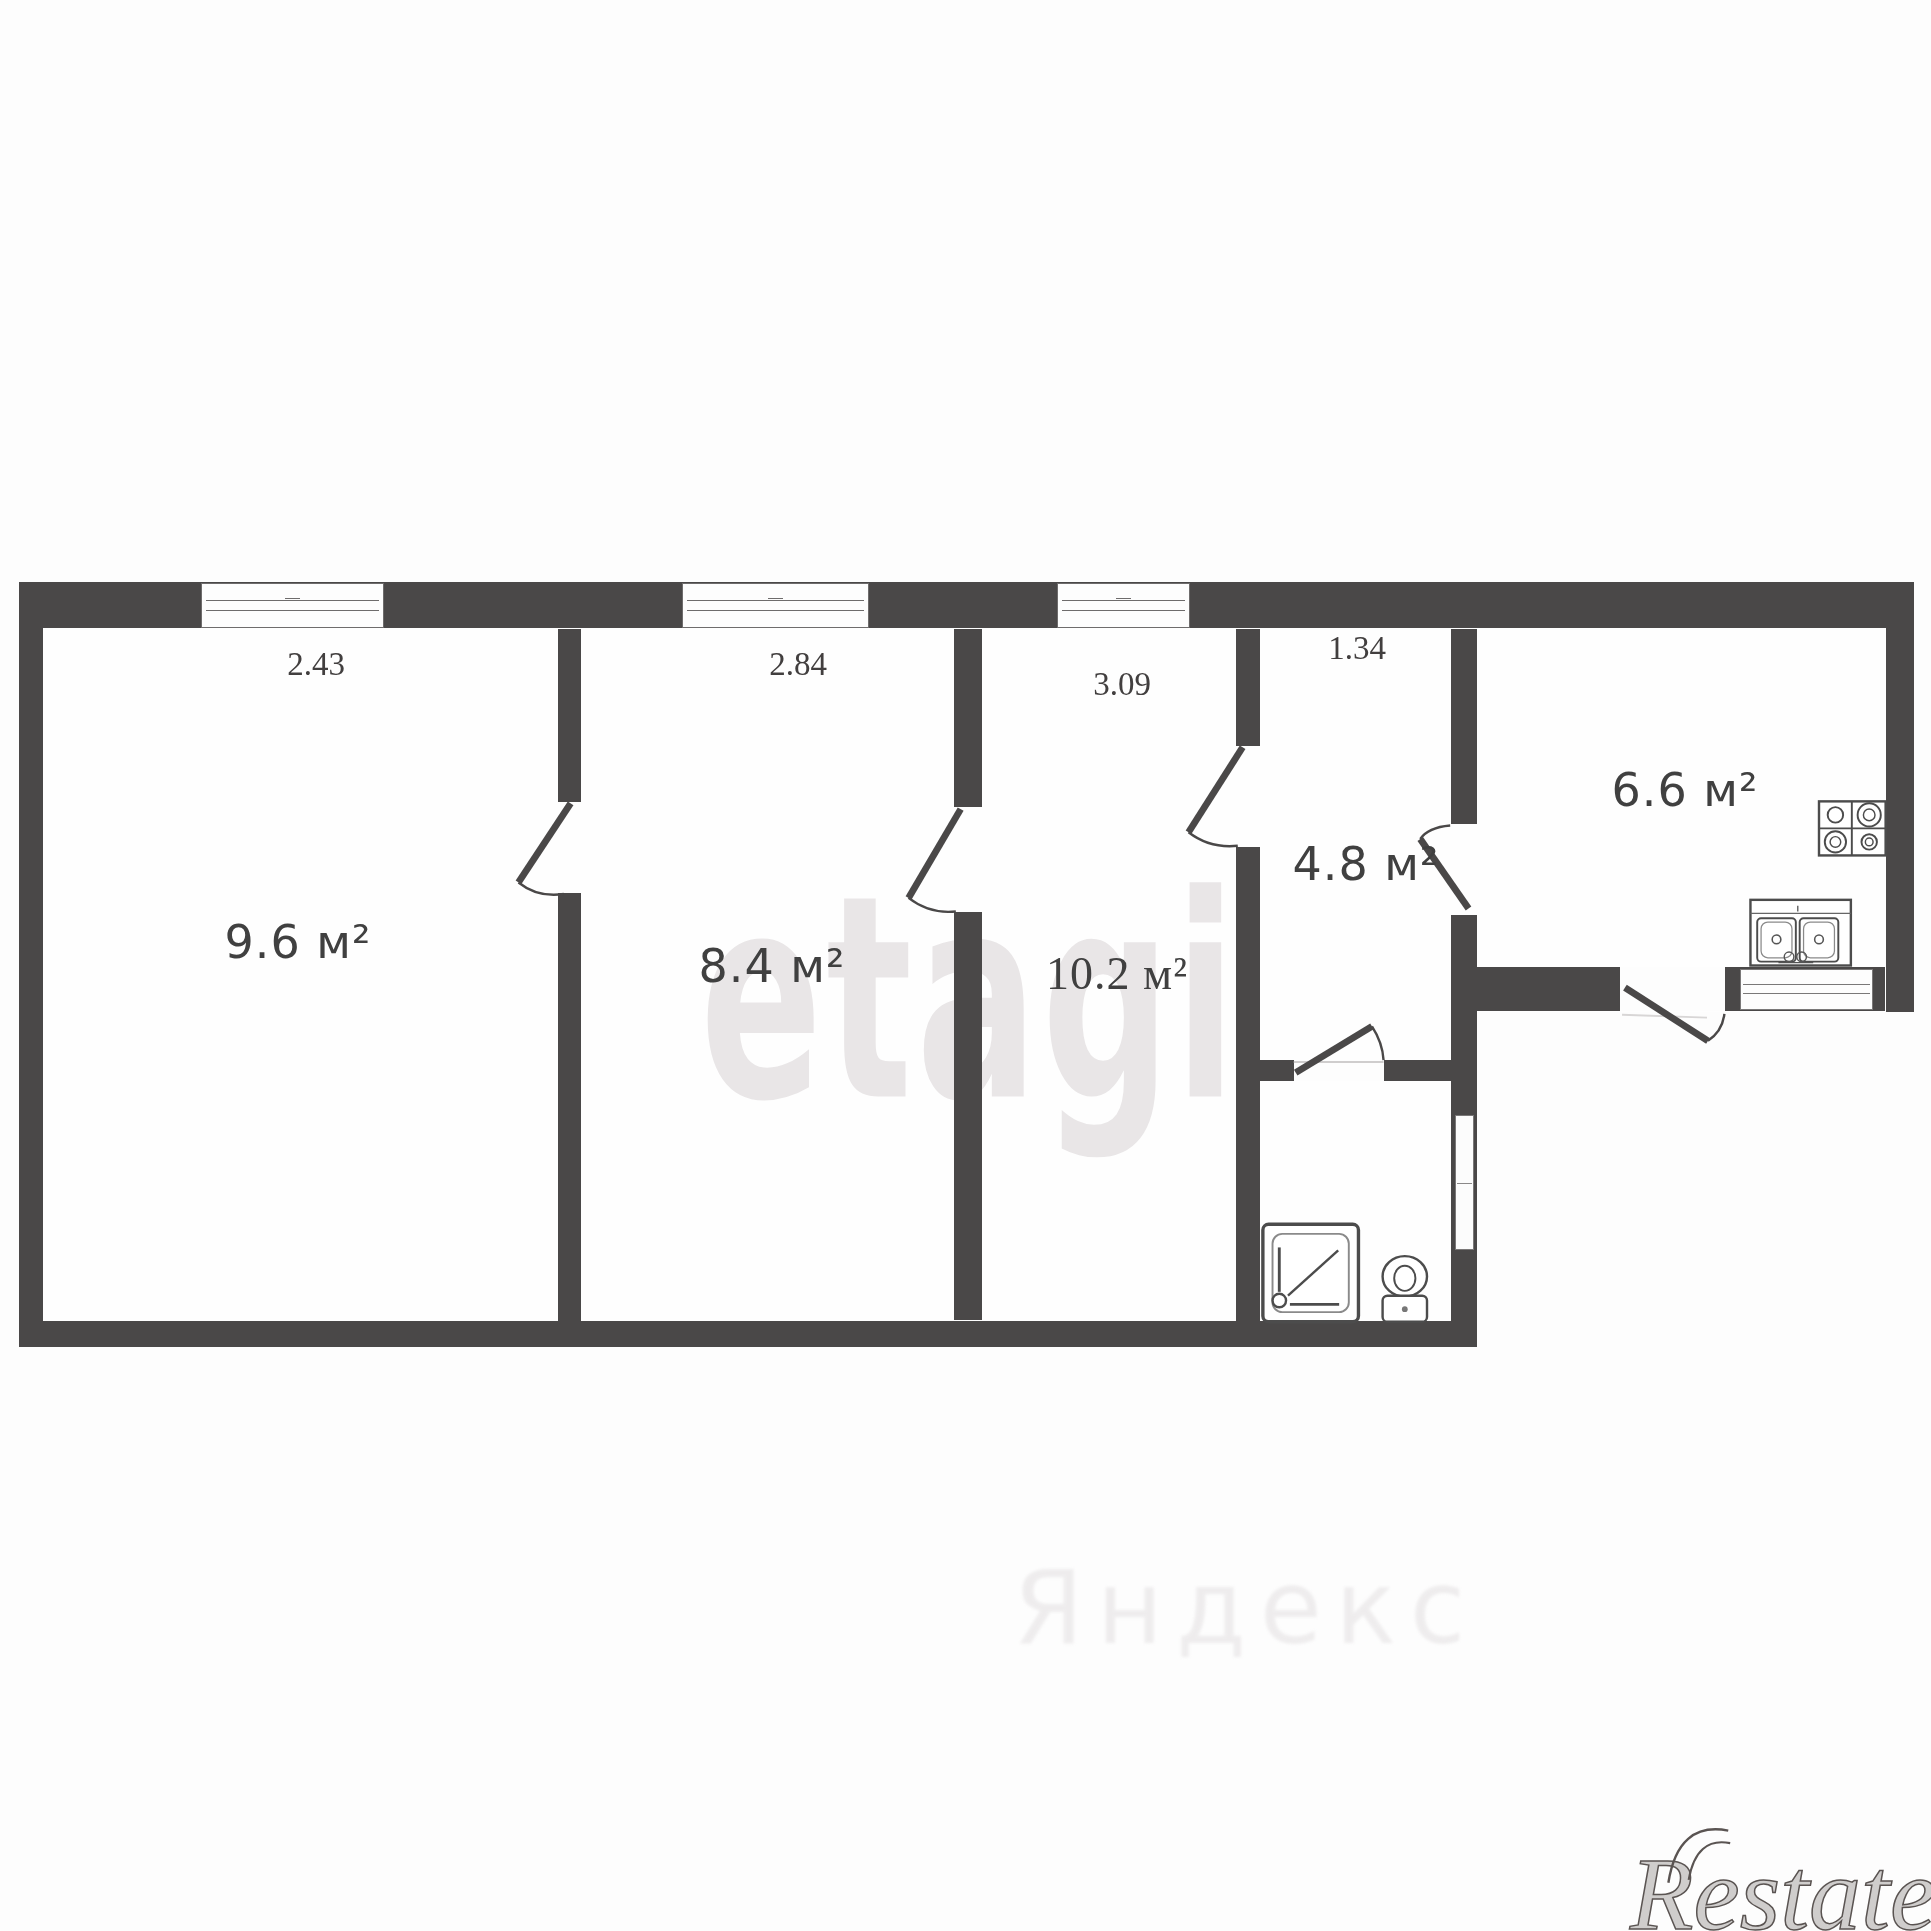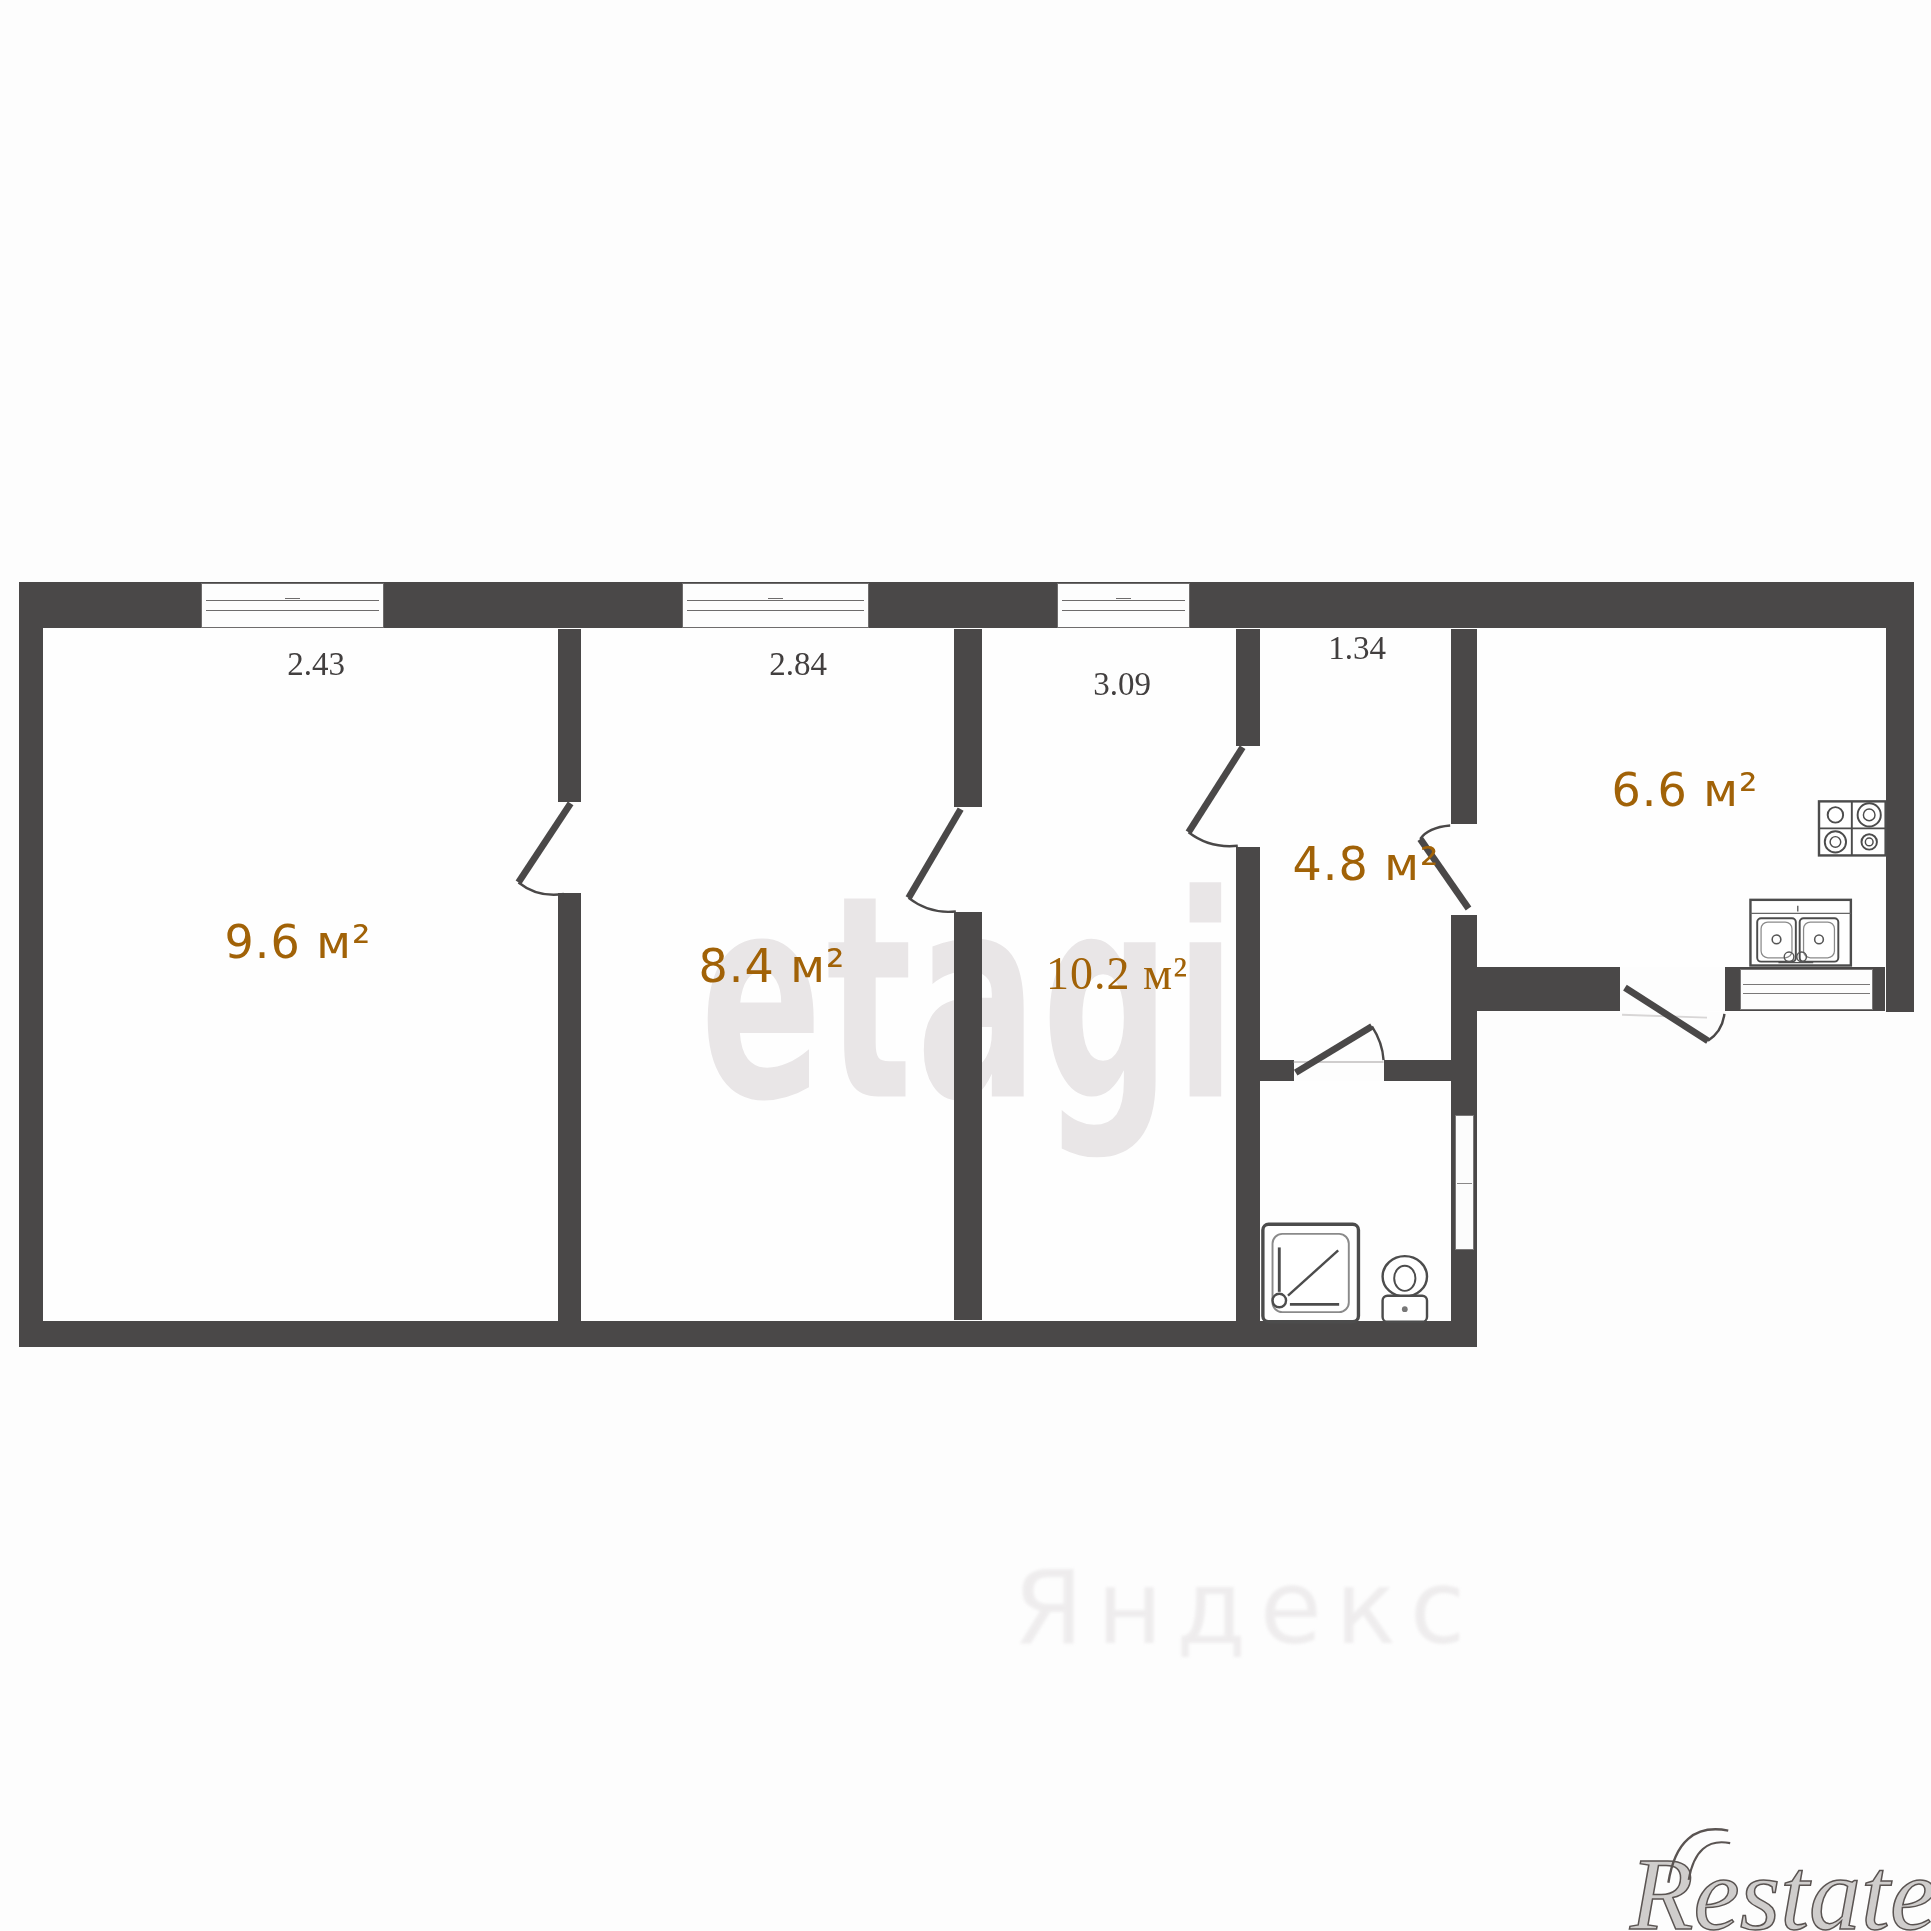--- a/index.html
+++ b/index.html
@@ -13,21 +13,21 @@
   .glass{position:absolute;left:3.9px;right:3.9px;top:16.4px;height:8.7px;border-top:1.9px solid #6e6c6c;border-bottom:1.9px solid #6e6c6c;}
   .glass-tick{position:absolute;left:50%;top:13.5px;width:15.4px;height:1.9px;margin-left:-7.7px;background:#6e6c6c;}
   .gap{position:absolute;background:#fdfdfd;z-index:3;}
   .recess{position:absolute;background:#fdfdfd;border:1.9px solid #7a7878;z-index:3;box-sizing:border-box;}
   .recess .bar{position:absolute;left:1.9px;right:1.9px;top:13.5px;height:8.7px;border-top:1.9px solid #7a7878;border-bottom:1.9px solid #7a7878;}
   .vent{position:absolute;background:#fcfcfc;border:1.9px solid #7a7878;z-index:3;box-sizing:border-box;}
   .vent .tick{position:absolute;left:1px;right:1px;top:50%;height:1.9px;background:#8a8888;}
   .overlay{position:absolute;left:0;top:0;z-index:4;}
   .room-label{
     position:absolute;z-index:5;transform:translate(-50%,-50%);
-    color:#a16207;font-size:46px;letter-spacing:1px;white-space:nowrap;
+    color:#404040;font-size:46px;letter-spacing:1px;white-space:nowrap;
   }
   .dim-label{
     position:absolute;z-index:5;transform:translate(-50%,-50%);
     color:#423f3f;font-family:"Liberation Serif",serif;font-size:33px;white-space:nowrap;
   }
   .wm-center{
     position:absolute;left:970px;top:999px;z-index:1;
     transform:translate(-50%,-50%) scaleX(0.64);
     font-weight:bold;font-size:282px;color:#e9e6e7;letter-spacing:5.8px;white-space:nowrap;
   }

